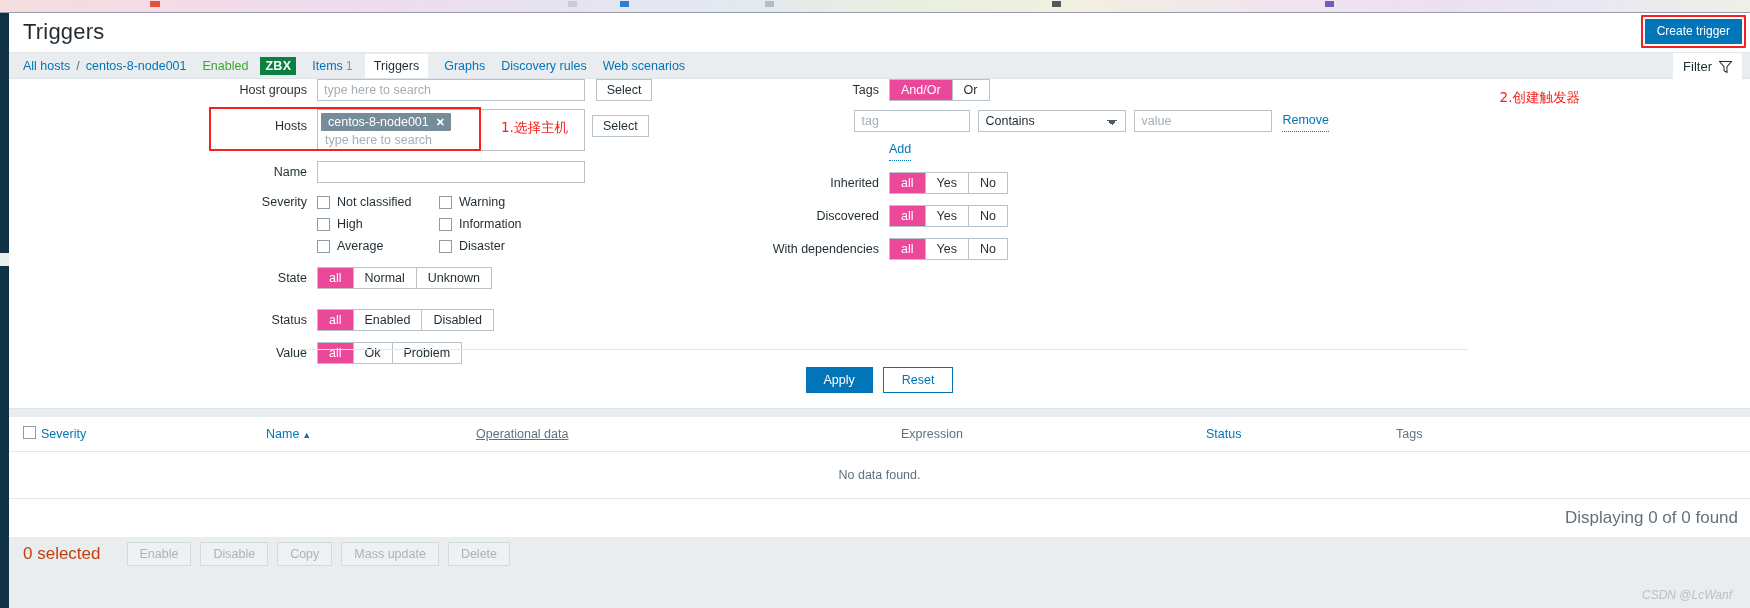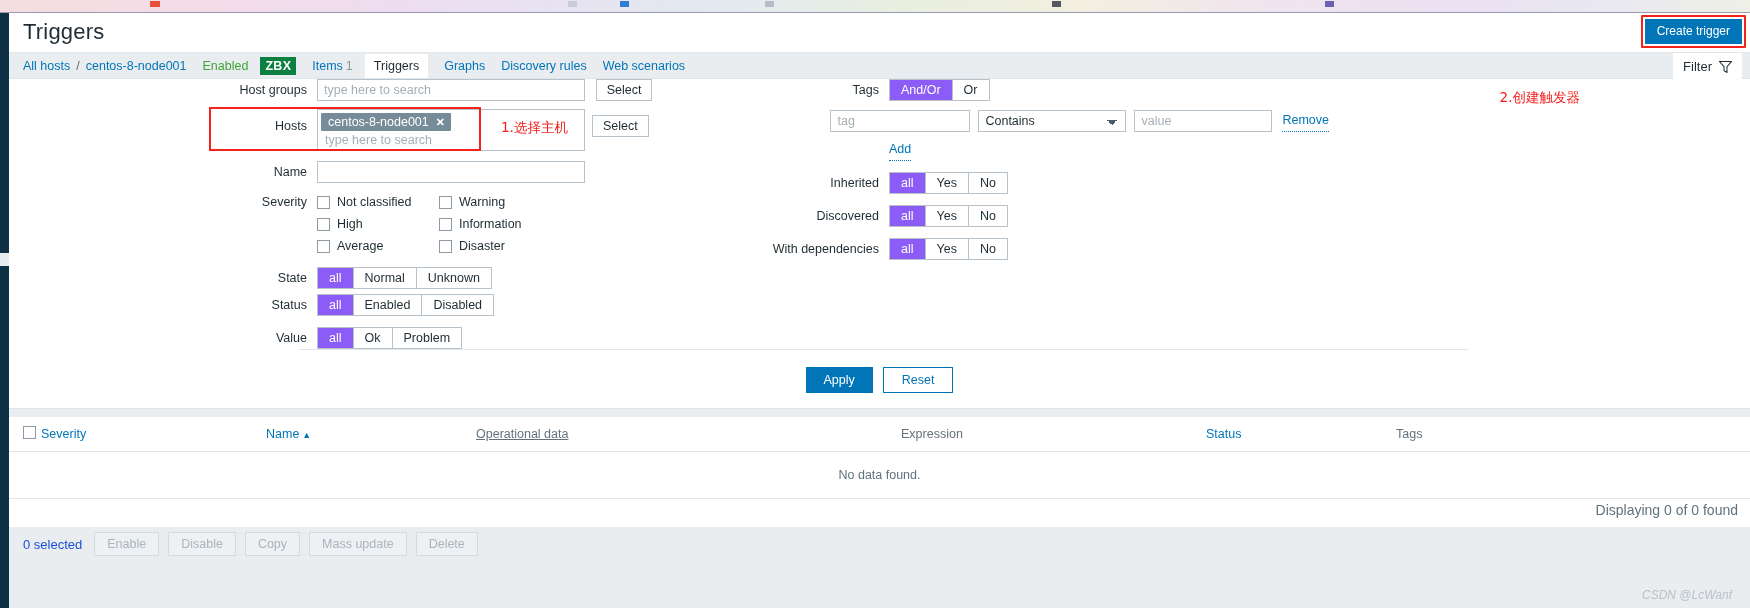--- a/index.html
+++ b/index.html
@@ -160,25 +160,25 @@
   }
 
   
   .seg { display:flex; border:1px solid #b8c2cb; height: 22px; width: max-content; }
   .seg .opt {
     display:flex; align-items:center; justify-content:center;
     padding: 0 11px; font-size:12.5px; color:#1f2c33;
     background:#fff; border-right: 1px solid #b8c2cb; cursor:pointer;
   }
   .seg .opt:last-child { border-right: none; }
-  .seg .opt.on { background:#8b5cf6; color:#fff; }
+  .seg .opt.on { background:#ec4899; color:#fff; }
 
   
   .tag-row { display:flex; align-items:center; gap:0; }
-  .tag-name { width: 140px; }
+  .tag-name { width: 116px; }
   .tag-op {
     width: 148px; height: 22px; margin-left: 8px;
     border:1px solid #b8c2cb; background:#fff;
     font-family: inherit; font-size:12.5px; color:#1f2c33;
     padding: 0 6px; -webkit-appearance:none; appearance:none; cursor:pointer;
     background-image:
       linear-gradient(45deg, transparent 50%, #4a5a66 50%),
       linear-gradient(135deg, #4a5a66 50%, transparent 50%);
     background-position: calc(100% - 13px) 9px, calc(100% - 8px) 9px;
     background-size: 5px 5px, 5px 5px;
@@ -222,31 +222,31 @@
     padding: 16px 0; font-size:12.5px; color:#62727c;
   }
   .c-check { width: 32px; padding-left: 14px !important; }
   .c-sev   { width: 225px; }
   .c-name  { width: 210px; }
   .c-opdata{ width: 425px; text-decoration: underline; }
   .c-expr  { width: 305px; }
   .c-status{ width: 190px; }
   .nodata { text-align:center; }
   .disp {
-    text-align:right; padding: 3px 12px 9px 0;
-    font-size:14px; color:#62727c; border-top:1px solid #e3e7ea;
+    text-align:right; padding: 9px 12px 9px 0;
+    font-size:17px; color:#62727c; border-top:1px solid #e3e7ea;
     background:#fff;
   }
 
   
   .actionbar {
     position:relative; height: 34px; background:#e9edf0;
     display:flex; align-items:center; gap: 9px; padding-left: 14px;
   }
-  .sel-count { font-size:13px; color:#1d4ed8; margin-right: 3px; }
+  .sel-count { font-size:17px; color:#c2410c; margin-right: 17px; }
   .btn-ghost {
     background: #eef1f4; color:#aab4bb; border:1px solid #d3dade;
     font-family:inherit; font-size:12.5px; padding: 4px 12px;
     cursor:not-allowed;
   }
   .watermark {
     position:absolute; right: 18px; bottom: 6px;
     font-size:12px; color:#b9c0c6;font-style:italic;
   }
 </style>
@@ -355,21 +355,21 @@
               <span class="cb"></span>
               <span>Average</span>
             </label>
             <label class="sev-item">
               <span class="cb"></span>
               <span>Disaster</span>
             </label>
           </div>
         </div>
 
-        <div class="frow" style="margin-bottom:5px;">
+        <div class="frow" style="margin-bottom:20px;">
           <div class="flabel">State</div>
           <div class="seg">
             <div class="opt on">all</div>
             <div class="opt">Normal</div>
             <div class="opt">Unknown</div>
           </div>
         </div>
 
         <div class="frow" style="margin-bottom:11px;">
           <div class="flabel">Status</div>

